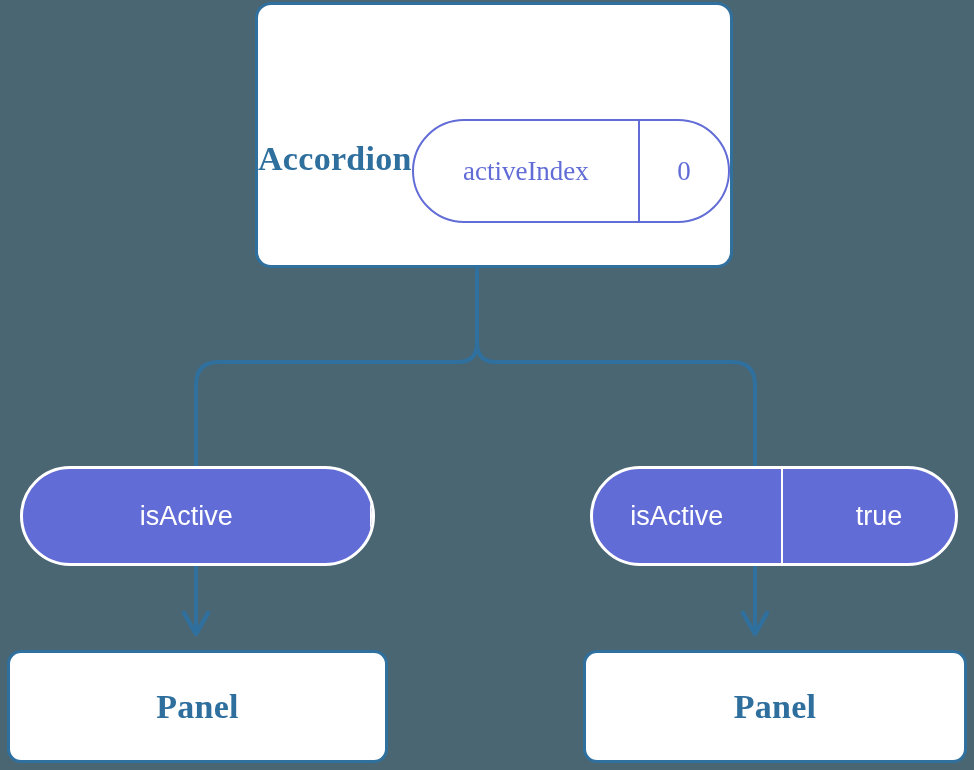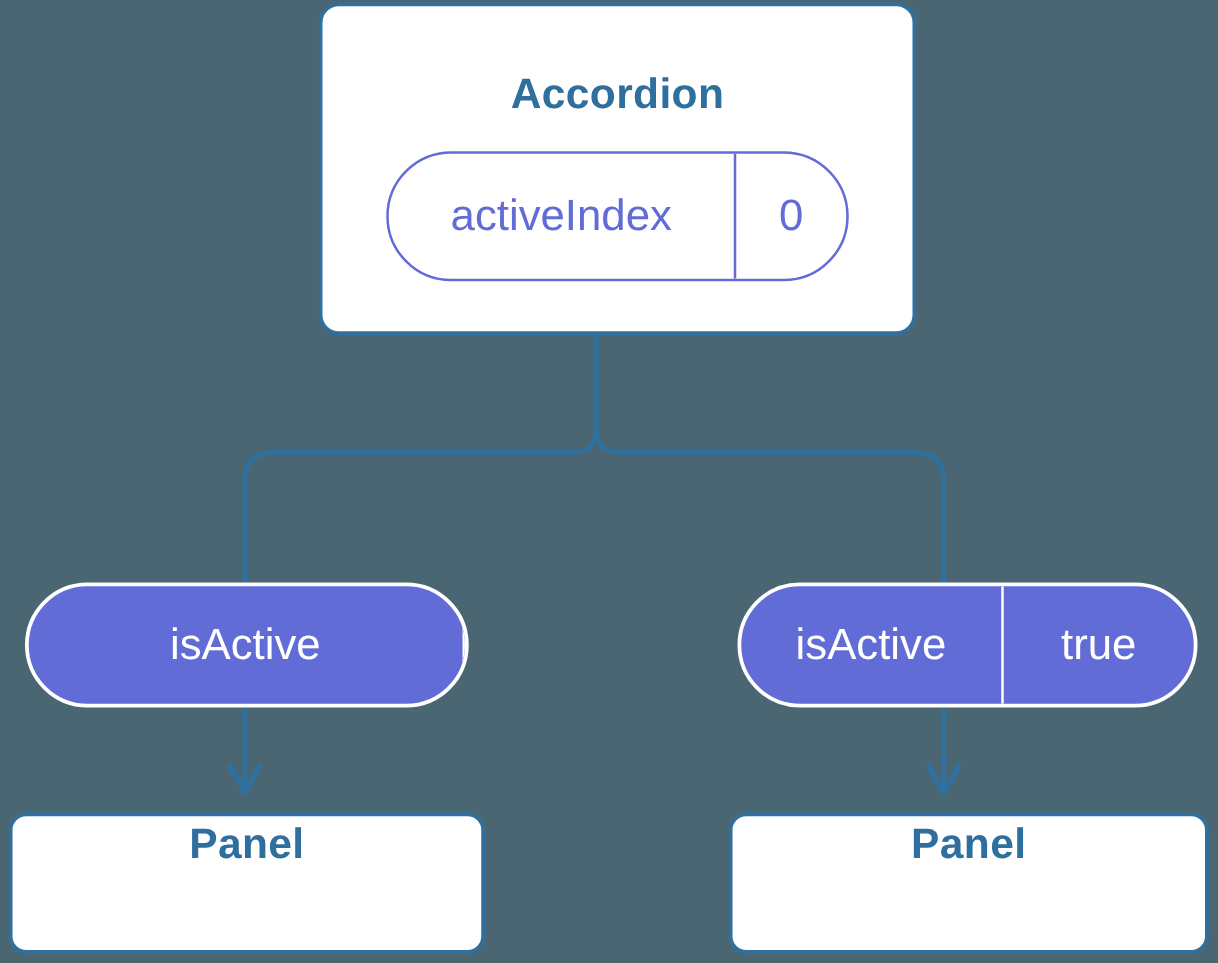--- a/index.html
+++ b/index.html
@@ -32,49 +32,50 @@
     stroke: var(--line-blue);
   }
   .branch { stroke-width: 4px; }
   .arrowhead { stroke-width: 4.5px; stroke-linecap: round; stroke-linejoin: round; }
 
   .box {
     position: absolute;
     background: var(--box-bg);
     border: 3px solid var(--line-blue);
     display: flex;
-    flex-direction: column;
+    flex-direction: row;
     align-items: center;
+    font-family: Liberation Serif, serif;
   }
   .box-title {
     color: var(--text-blue);
     font-size: 34px;
     font-weight: 600;
     letter-spacing: 0.3px;
     line-height: 44px;
   }
   .accordion-box {
     left: 255px; top: 2px;
     width: 478px; height: 266px;
     border-radius: 16px;
     padding-top: 48px;
   }
   .panel-box {
     border-radius: 14px;
-    justify-content: flex-start;
+    justify-content: center;
   }
   .panel-left  { left: 7px;   top: 650px; width: 381px; height: 113px; }
   .panel-right { left: 583px; top: 650px; width: 384px; height: 113px; }
 
   .pill {
     display: flex;
     align-items: stretch;
     border-radius: 60px;
     overflow: hidden;
-    font-size: 35px;
+    font-size: 27px;
   }
   .pill .seg {
     display: flex;
     align-items: center;
     justify-content: center;
     white-space: nowrap;
   }
   .pill .seg-name { flex: 1 1 auto; }
   .pill-divider { flex: 0 0 auto; }
 
@@ -86,20 +87,21 @@
     color: var(--purple);
   }
   .pill-outline .pill-divider { width: 2px; background: var(--purple); }
   .pill-outline .seg-value { flex: 0 0 88px; }
 
   .pill-solid {
     position: absolute;
     background: var(--purple);
     border: 3px solid var(--pill-text-light);
     color: var(--pill-text-light);
+    gap: 20px;
   }
   .pill-solid .pill-divider { width: 2.5px; background: var(--pill-text-light); }
   .prop-left  { left: 20px;  top: 466px; width: 355px; height: 100px; }
   .prop-left  .seg-value { flex: 0 0 142px; }
   .prop-right { left: 590px; top: 466px; width: 368px; height: 100px; }
   .prop-right .seg-value { flex: 0 0 152px; }
 </style>
 </head>
 <body>
 

